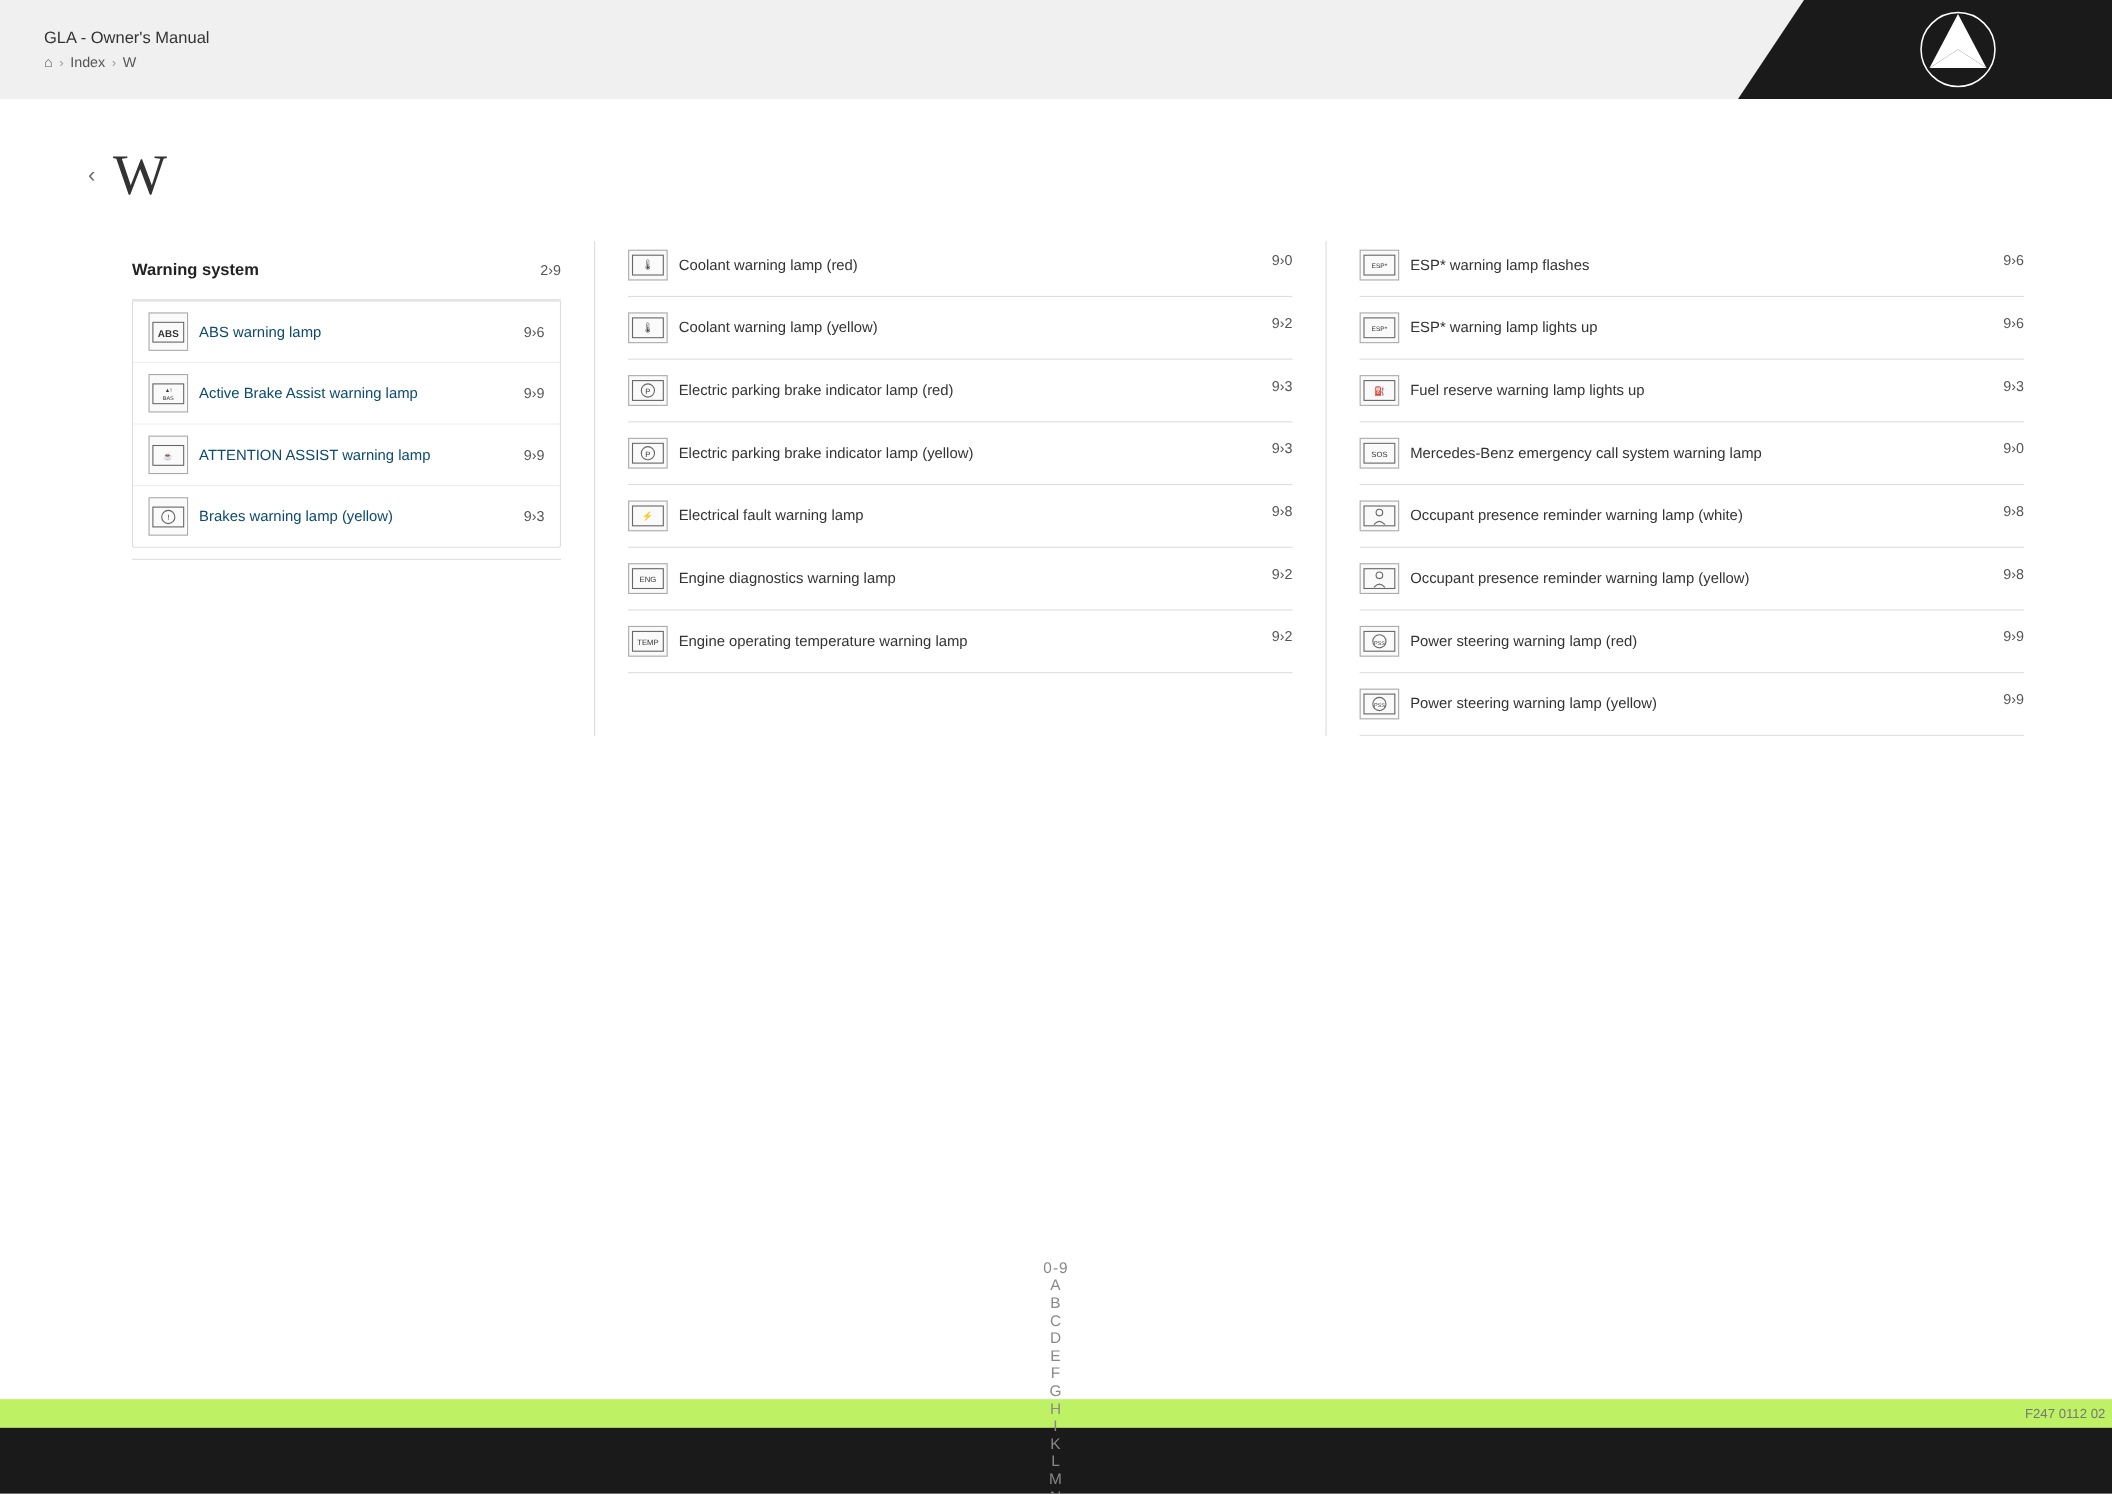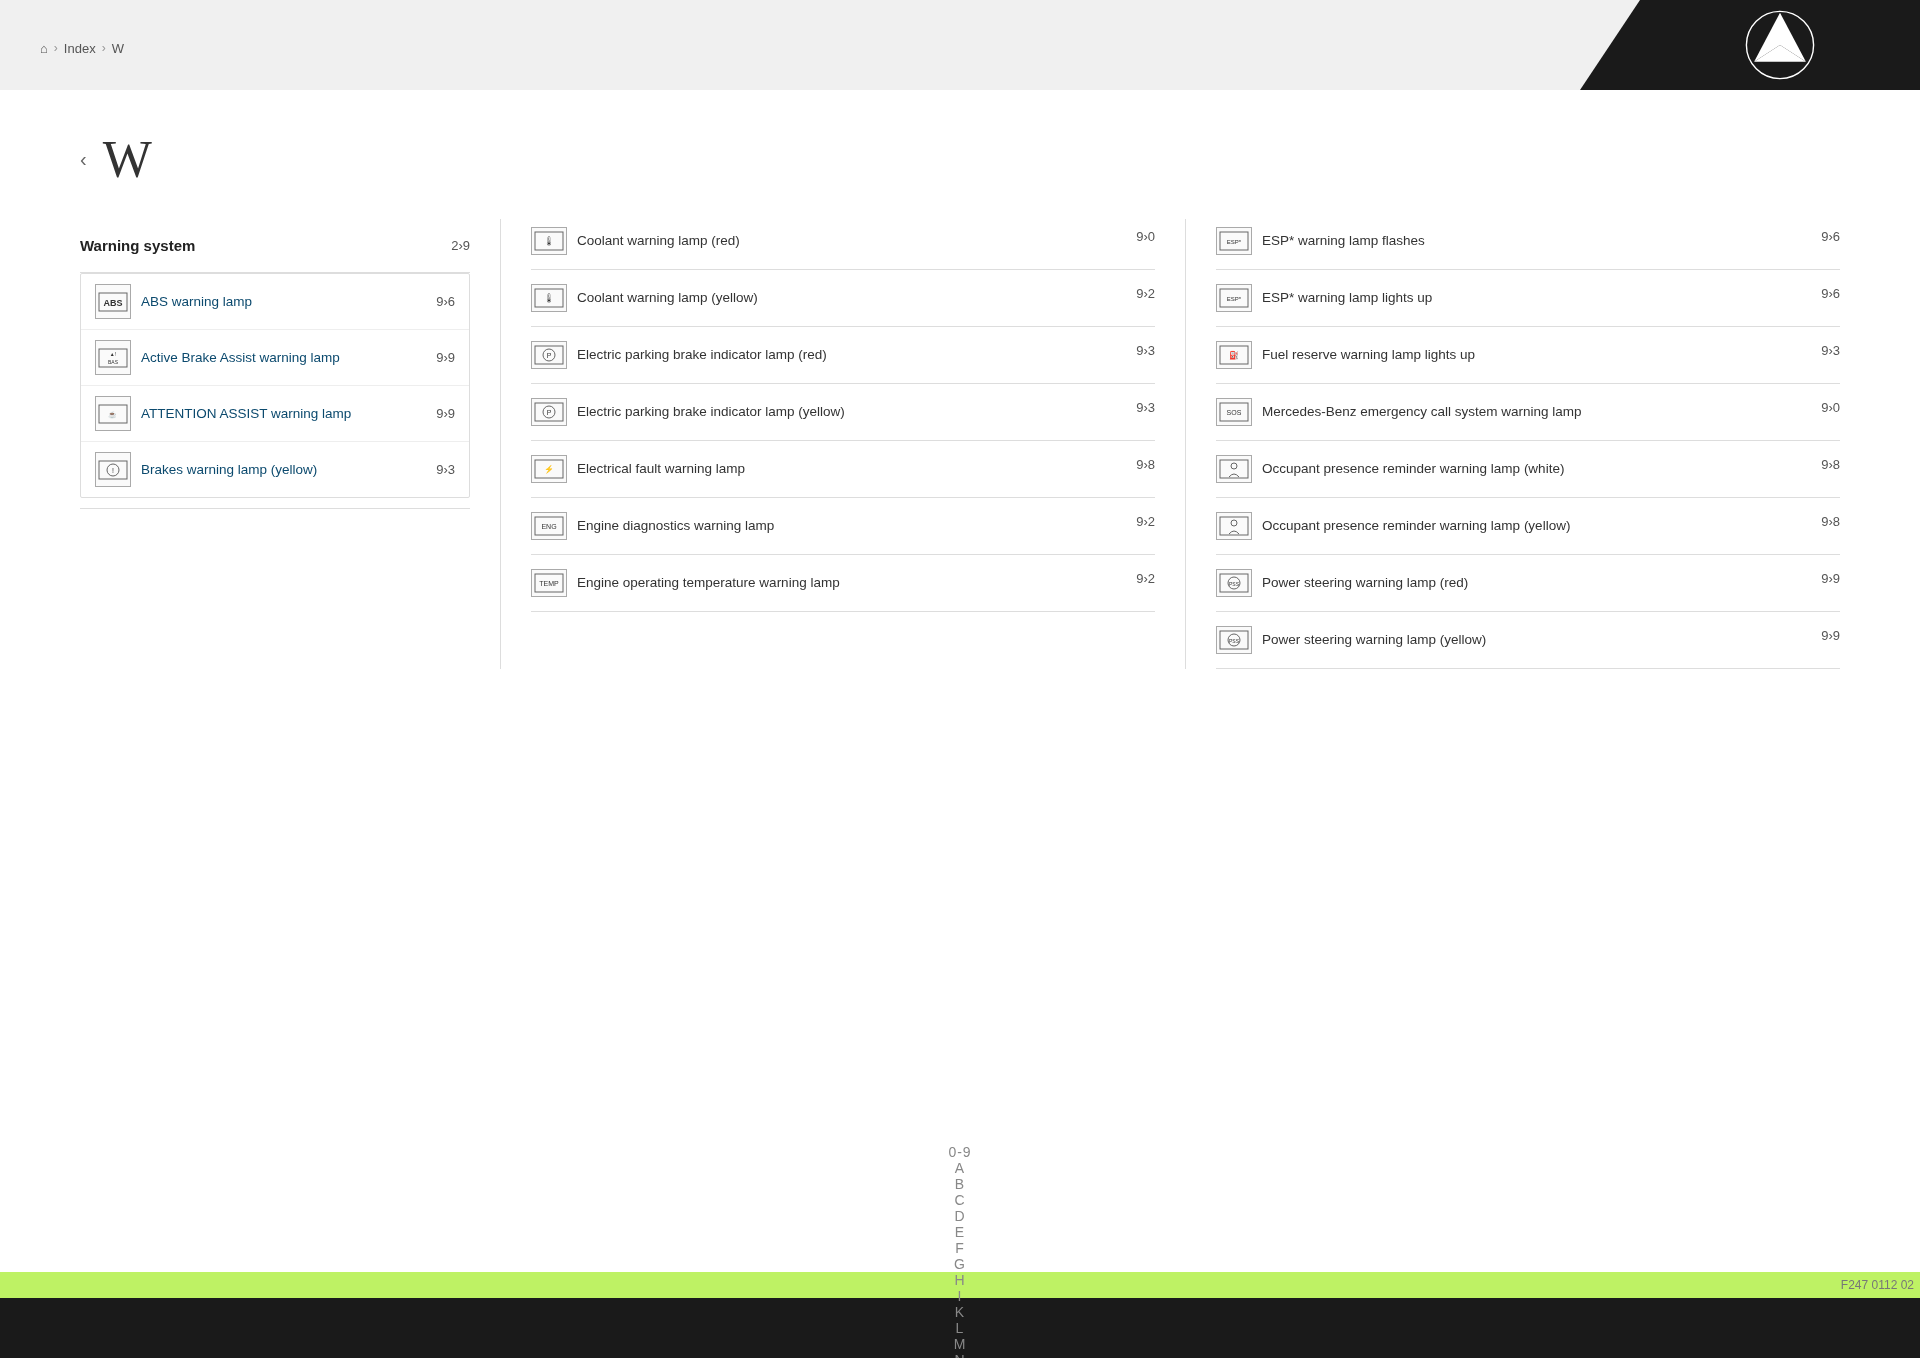--- a/index.html
+++ b/index.html
@@ -92,20 +92,21 @@
     
     .columns-wrapper {
       display: flex;
       gap: 0;
     }
 
     .col-left {
       width: 420px;
       flex-shrink: 0;
       padding-right: 30px;
+      margin-left: 40px;
     }
     .col-middle {
       flex: 1;
       border-left: 1px solid #ddd;
       border-right: 1px solid #ddd;
       padding: 0 30px;
     }
     .col-right {
       flex: 1;
       padding-left: 30px;
@@ -243,20 +244,21 @@
       font-size: 12px;
       color: #777;
       background: #bef264;
     }
   </style>
 </head>
 <body>
 
 <div class="header">
   <div class="header-left">
+    <div class="header-title">GLA - Owner's Manual</div>
     <div class="breadcrumb">
       <span>⌂</span>
       <span class="breadcrumb-sep">›</span>
       <a>Index</a>
       <span class="breadcrumb-sep">›</span>
       <span>W</span>
     </div>
   </div>
   <div class="header-logo-area">
 

